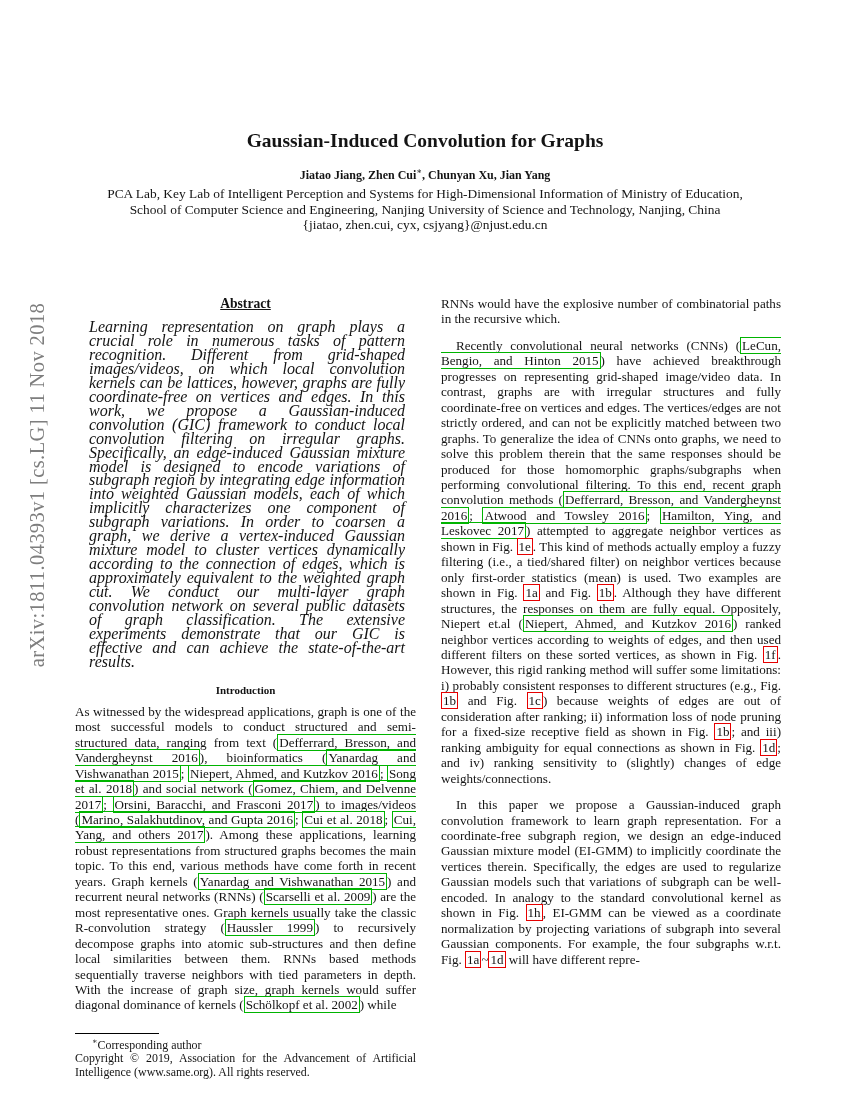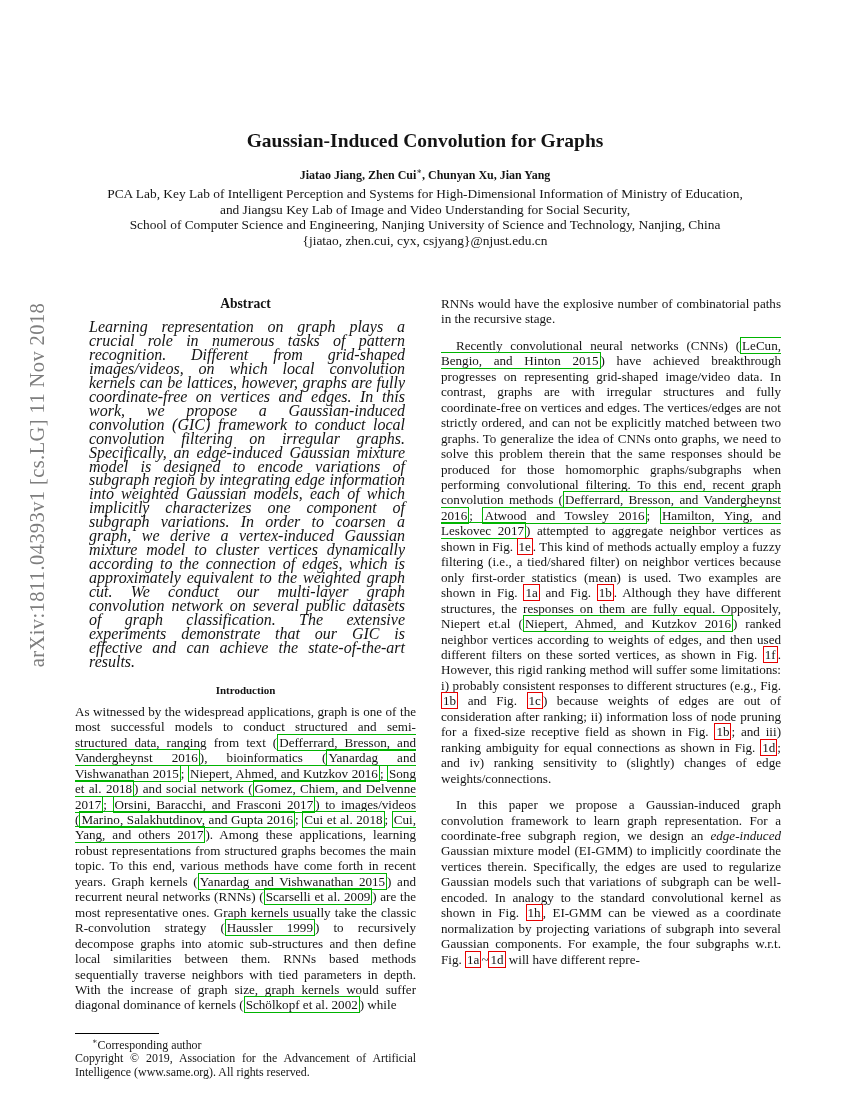--- a/index.html
+++ b/index.html
@@ -13,62 +13,61 @@
     transform:translate(-50%,-50%) rotate(-90deg);
     font-size:20.5px;color:#7e7e7e;white-space:nowrap;letter-spacing:.4px;
   }
   header{position:absolute;top:130px;left:0;width:100%;text-align:center;}
   .title{font-size:19.5px;font-weight:bold;margin:0 0 16px 0;}
   .authors{font-size:12px;font-weight:bold;margin:0 0 3px 0;}
   .affil{font-size:13.4px;line-height:15.6px;}
   .col{position:absolute;top:296px;}
   .col-left{left:75px;width:341px;}
   .col-right{left:441px;width:340px;}
-  .abs-head{text-align:center;font-weight:bold;font-size:13.6px;margin:0 0 8px 0;}
+  .abs-head{text-align:center;font-weight:bold;font-size:13.6px;margin:0 0 8px 0;text-decoration:underline;}
   .abs-body{margin:0 11px 0 14px;font-size:16px;line-height:13.95px;text-align:justify;font-style:italic;}
   .sec-head{text-align:center;font-weight:bold;font-size:11px;margin:15px 0 8px 0;}
   p.body{margin:0;font-size:13.1px;line-height:15.45px;text-align:justify;}
   p.p-indent{text-indent:15px;margin-top:11px;}
   .footnote{margin-top:20px;font-size:11.9px;line-height:13.5px;text-align:justify;}
   .fn-rule{width:84px;border-top:1.1px solid #000;margin:0 0 5px 0;}
   .fn-line1{text-indent:17px;}
   .glink{border:1.2px solid #00b400;padding:0 1px;}
   .rlink{border:1.2px solid #e60000;padding:0 1px;}
   .sup{vertical-align:super;font-size:68%;line-height:0;}
-  .em{font-style:italic;}
+  .em{}
 </style>
 </head>
 <body>
 
 <div class="page">
 
   <div class="watermark">arXiv:1811.04393v1  [cs.LG]  11 Nov 2018</div>
 
   <header>
     <h1 class="title">Gaussian-Induced Convolution for Graphs</h1>
     <div class="authors"><span>Jiatao Jiang, Zhen Cui</span><span class="sup">∗</span><span>, Chunyan Xu, Jian Yang</span></div>
     <div class="affil">PCA Lab, Key Lab of Intelligent Perception and Systems for High-Dimensional Information of Ministry of Education,</div>
-    <div class="affil">and Jiangsu Key Lab of Image and Video Understanding for Social Security,</div>
     <div class="affil">School of Computer Science and Engineering, Nanjing University of Science and Technology, Nanjing, China</div>
     <div class="affil">{jiatao, zhen.cui, cyx, csjyang}@njust.edu.cn</div>
   </header>
 
   <div class="col col-left">
     <div class="abs-head">Abstract</div>
     <div class="abs-body">Learning representation on graph plays a crucial role in numerous tasks of pattern recognition. Different from grid-shaped images/videos, on which local convolution kernels can be lattices, however, graphs are fully coordinate-free on vertices and edges. In this work, we propose a Gaussian-induced convolution (GIC) framework to conduct local convolution filtering on irregular graphs. Specifically, an edge-induced Gaussian mixture model is designed to encode variations of subgraph region by integrating edge information into weighted Gaussian models, each of which implicitly characterizes one component of subgraph variations. In order to coarsen a graph, we derive a vertex-induced Gaussian mixture model to cluster vertices dynamically according to the connection of edges, which is approximately equivalent to the weighted graph cut. We conduct our multi-layer graph convolution network on several public datasets of graph classification. The extensive experiments demonstrate that our GIC is effective and can achieve the state-of-the-art results.</div>
 
     <div class="sec-head">Introduction</div>
     <p class="body"><span>As witnessed by the widespread applications, graph is one of the most successful models to conduct structured and semi-structured data, ranging from text (</span><span class="glink">Defferrard, Bresson, and Vandergheynst 2016</span><span>), bioinformatics (</span><span class="glink">Yanardag and Vishwanathan 2015</span><span>; </span><span class="glink">Niepert, Ahmed, and Kutzkov 2016</span><span>; </span><span class="glink">Song et al. 2018</span><span>) and social network (</span><span class="glink">Gomez, Chiem, and Delvenne 2017</span><span>; </span><span class="glink">Orsini, Baracchi, and Frasconi 2017</span><span>) to images/videos (</span><span class="glink">Marino, Salakhutdinov, and Gupta 2016</span><span>; </span><span class="glink">Cui et al. 2018</span><span>; </span><span class="glink">Cui, Yang, and others 2017</span><span>). Among these applications, learning robust representations from structured graphs becomes the main topic. To this end, various methods have come forth in recent years. Graph kernels (</span><span class="glink">Yanardag and Vishwanathan 2015</span><span>) and recurrent neural networks (RNNs) (</span><span class="glink">Scarselli et al. 2009</span><span>) are the most representative ones. Graph kernels usually take the classic R-convolution strategy (</span><span class="glink">Haussler 1999</span><span>) to recursively decompose graphs into atomic sub-structures and then define local similarities between them. RNNs based methods sequentially traverse neighbors with tied parameters in depth. With the increase of graph size, graph kernels would suffer diagonal dominance of kernels (</span><span class="glink">Schölkopf et al. 2002</span><span>) while</span></p>
 
     <div class="footnote">
       <div class="fn-rule"></div>
       <div class="fn-line1"><span class="sup">∗</span><span>Corresponding author</span></div>
       <div class="fn-line2">Copyright © 2019, Association for the Advancement of Artificial Intelligence (www.same.org). All rights reserved.</div>
     </div>
   </div>
 
   <div class="col col-right">
-    <p class="body">RNNs would have the explosive number of combinatorial paths in the recursive stage.</p>
+    <p class="body">RNNs would have the explosive number of combinatorial paths in the recursive which.</p>
     <p class="body p-indent"><span>Recently convolutional neural networks (CNNs) (</span><span class="glink">LeCun, Bengio, and Hinton 2015</span><span>) have achieved breakthrough progresses on representing grid-shaped image/video data. In contrast, graphs are with irregular structures and fully coordinate-free on vertices and edges. The vertices/edges are not strictly ordered, and can not be explicitly matched between two graphs. To generalize the idea of CNNs onto graphs, we need to solve this problem therein that the same responses should be produced for those homomorphic graphs/subgraphs when performing convolutional filtering. To this end, recent graph convolution methods (</span><span class="glink">Defferrard, Bresson, and Vandergheynst 2016</span><span>; </span><span class="glink">Atwood and Towsley 2016</span><span>; </span><span class="glink">Hamilton, Ying, and Leskovec 2017</span><span>) attempted to aggregate neighbor vertices as shown in Fig. </span><span class="rlink">1e</span><span>. This kind of methods actually employ a fuzzy filtering (i.e., a tied/shared filter) on neighbor vertices because only first-order statistics (mean) is used. Two examples are shown in Fig. </span><span class="rlink">1a</span><span> and Fig. </span><span class="rlink">1b</span><span>. Although they have different structures, the responses on them are fully equal. Oppositely, Niepert et.al (</span><span class="glink">Niepert, Ahmed, and Kutzkov 2016</span><span>) ranked neighbor vertices according to weights of edges, and then used different filters on these sorted vertices, as shown in Fig. </span><span class="rlink">1f</span><span>. However, this rigid ranking method will suffer some limitations: i) probably consistent responses to different structures (e.g., Fig. </span><span class="rlink">1b</span><span> and Fig. </span><span class="rlink">1c</span><span>) because weights of edges are out of consideration after ranking; ii) information loss of node pruning for a fixed-size receptive field as shown in Fig. </span><span class="rlink">1b</span><span>; and iii) ranking ambiguity for equal connections as shown in Fig. </span><span class="rlink">1d</span><span>; and iv) ranking sensitivity to (slightly) changes of edge weights/connections.</span></p>
     <p class="body p-indent"><span>In this paper we propose a Gaussian-induced graph convolution framework to learn graph representation. For a coordinate-free subgraph region, we design an </span><span class="em">edge-induced</span><span> Gaussian mixture model (EI-GMM) to implicitly coordinate the vertices therein. Specifically, the edges are used to regularize Gaussian models such that variations of subgraph can be well-encoded. In analogy to the standard convolutional kernel as shown in Fig. </span><span class="rlink">1h</span><span>, EI-GMM can be viewed as a coordinate normalization by projecting variations of subgraph into several Gaussian components. For example, the four subgraphs w.r.t. Fig. </span><span class="rlink">1a</span><span>~</span><span class="rlink">1d</span><span> will have different repre-</span></p>
   </div>
 
 </div>
 
 </body></html>

